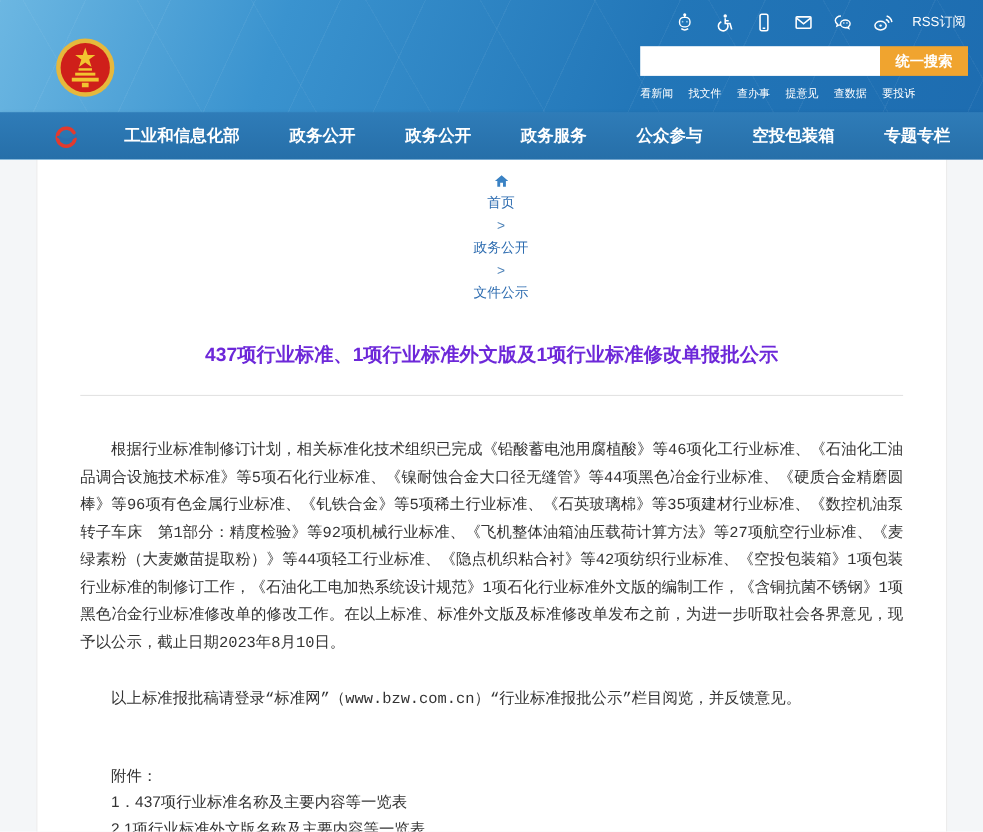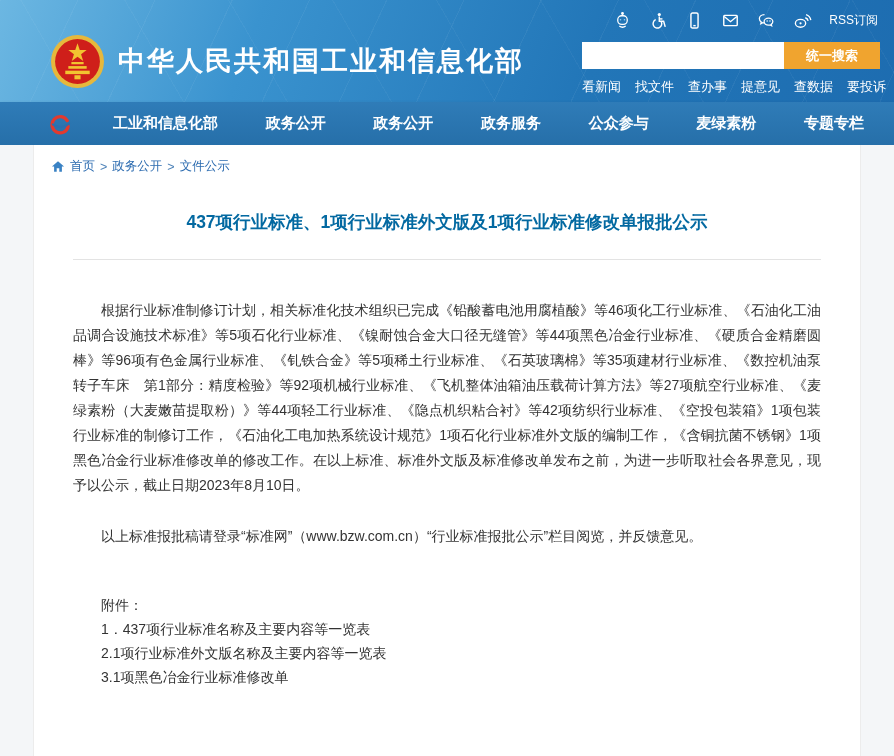--- a/index.html
+++ b/index.html
@@ -25,51 +25,51 @@
   .topbar { position:absolute; top:11px; right:16px; display:flex; align-items:center; gap:17px; z-index:2; }
   .topbar .ticon { width:19px; height:19px; display:block; cursor:pointer; }
   .rss { color:#fff; font-size:12px; cursor:pointer; }
   .brand { position:absolute; left:50px; top:34px; display:flex; align-items:center; z-index:2; }
   .brand-text { margin-left:13px; color:#fff; }
   .site-title { font-size:27px; font-weight:bold; letter-spacing:2px; line-height:1.1; }
   .site-sub { font-size:10.5px; margin-top:5px; opacity:.96; letter-spacing:.2px; }
   .search-wrap { position:absolute; top:42px; right:14px; width:298px; z-index:2; }
   .search-row { display:flex; height:27px; }
   .search-input { flex:1; border:none; outline:none; padding:0 8px; font-size:13px; }
-  .search-btn { width:96px; background:#f0a42f; color:#fff; font-weight:bold; font-size:13px; border:none; cursor:pointer; }
+  .search-btn { width:80px; background:#f0a42f; color:#fff; font-weight:bold; font-size:13px; border:none; cursor:pointer; }
   .quick-links { display:flex; gap:14px; margin-top:9px; }
-  .quick-links span { color:#fff; font-size:13px; cursor:pointer; white-space:nowrap; }
+  .quick-links span { color:#fff; font-size:10px; cursor:pointer; white-space:nowrap; }
   
   .nav {
     height:43px; background:linear-gradient(#2f7cb8,#266fa9);
     display:flex; align-items:center;
     box-shadow:0 2px 4px rgba(0,0,0,.18);
     position:relative; z-index:3; margin-top:-43px;
   }
   .nav { position:absolute; left:0; right:0; bottom:0; margin-top:0; }
   .nav-logo { margin-left:49px; width:23px; height:23px; }
   .nav-items { flex:1; display:flex; justify-content:space-between; margin:0 30px 0 41px;font-weight:bold; }
   .nav-item { color:#fff; font-size:15px; cursor:pointer; white-space:nowrap; }
   
   .content {
     width:828px; margin:0 auto; background:#fff; min-height:611px;
     border-left:1px solid #ececec; border-right:1px solid #ececec;
     padding-top:13px;
   }
-  .breadcrumb { margin-left:17px; display:flex; align-items:center; gap:5px; font-size:12.5px; color:#2d6cb0; }
+  .breadcrumb { margin-left:17px; display:flex; align-items:center; gap:5px; font-size:12.5px; color:#2d6cb0;flex-direction:column; }
   .breadcrumb .crumb { cursor:pointer; }
   .breadcrumb .sep { color:#4d82b8; }
   .bc-home { width:14px; height:13px; display:block; cursor:pointer; }
   .article { width:748px; margin:0 auto; }
-  .article-title { text-align:center; font-size:17.5px; font-weight:bold; color:#0369a1; margin-top:35px; line-height:1.45; }
+  .article-title { text-align:center; font-size:17.5px; font-weight:bold; color:#6d28d9; margin-top:35px; line-height:1.45; }
   .divider { border:none; border-top:1px solid #e3e3e3; margin:24px 0 0; }
   .meta { text-align:center; color:#999; font-size:12.5px; margin-top:15px; }
   .meta .src { margin-left:26px; }
   .body-text { margin-top:38px; font-size:14px; line-height:25px; color:#333; text-align:justify; }
-  .body-text p { text-indent:2em; margin:0; }
+  .body-text p { text-indent:2em; margin:0;font-family:Liberation Mono, monospace; }
   .body-text p + p { margin-top:26px; }
   .attachments { margin-top:44px; font-size:14px; color:#333; }
   .attachments p { text-indent:2em; margin:0; line-height:24px; }
   .attachments p.att-link { cursor:pointer; }
 </style>
 </head>
 <body>
 
 <div class="header">
 
@@ -115,21 +115,20 @@
     <svg width="55" height="55" viewBox="0 0 54 54">
       <circle cx="27" cy="27" r="26" fill="#e6b83c"></circle>
       <circle cx="27" cy="27" r="22" fill="#cf1f1a"></circle>
       <polygon points="27,9 29.2,15.6 36,15.6 30.5,19.8 32.6,26.4 27,22.4 21.4,26.4 23.5,19.8 18,15.6 24.8,15.6" fill="#f2c430"></polygon>
       <rect x="15" y="36" width="24" height="3.4" fill="#f2c430"></rect>
       <rect x="18" y="31.5" width="18" height="2.6" fill="#f2c430"></rect>
       <rect x="21" y="27.5" width="12" height="2.2" fill="#f2c430"></rect>
       <rect x="24" y="40.5" width="6" height="4" fill="#f2c430"></rect>
     </svg>
     <div class="brand-text">
-      <div class="site-title">中华人民共和国工业和信息化部</div>
     </div>
   </div>
 
   <div class="search-wrap">
     <div class="search-row">
       <input class="search-input" type="text" style="">
       <button class="search-btn">统一搜索</button>
     </div>
     <div class="quick-links">
       <span>看新闻</span>
@@ -145,21 +144,21 @@
     <svg class="nav-logo" viewBox="0 0 24 24">
       <path d="M19 9 a8.5 8.5 0 1 0 1 6" fill="none" stroke="#e23a2e" stroke-width="3.4" stroke-linecap="round"></path>
       <path d="M4 13 q8 6 17 -1" fill="none" stroke="#2c6fae" stroke-width="2.2" stroke-linecap="round"></path>
     </svg>
     <div class="nav-items">
       <span class="nav-item">工业和信息化部</span>
       <span class="nav-item">政务公开</span>
       <span class="nav-item">政务公开</span>
       <span class="nav-item">政务服务</span>
       <span class="nav-item">公众参与</span>
-      <span class="nav-item">麦绿素粉</span>
+      <span class="nav-item">空投包装箱</span>
       <span class="nav-item">专题专栏</span>
     </div>
   </div>
 </div>
 
 <div class="content">
 
   <div class="breadcrumb">
     <svg class="bc-home" viewBox="0 0 16 15">
       <path d="M1 7.5 L8 1.5 L15 7.5 H12.5 V13.5 H9.5 V9.5 H6.5 V13.5 H3.5 V7.5 Z" fill="#3a82c4"></path>

